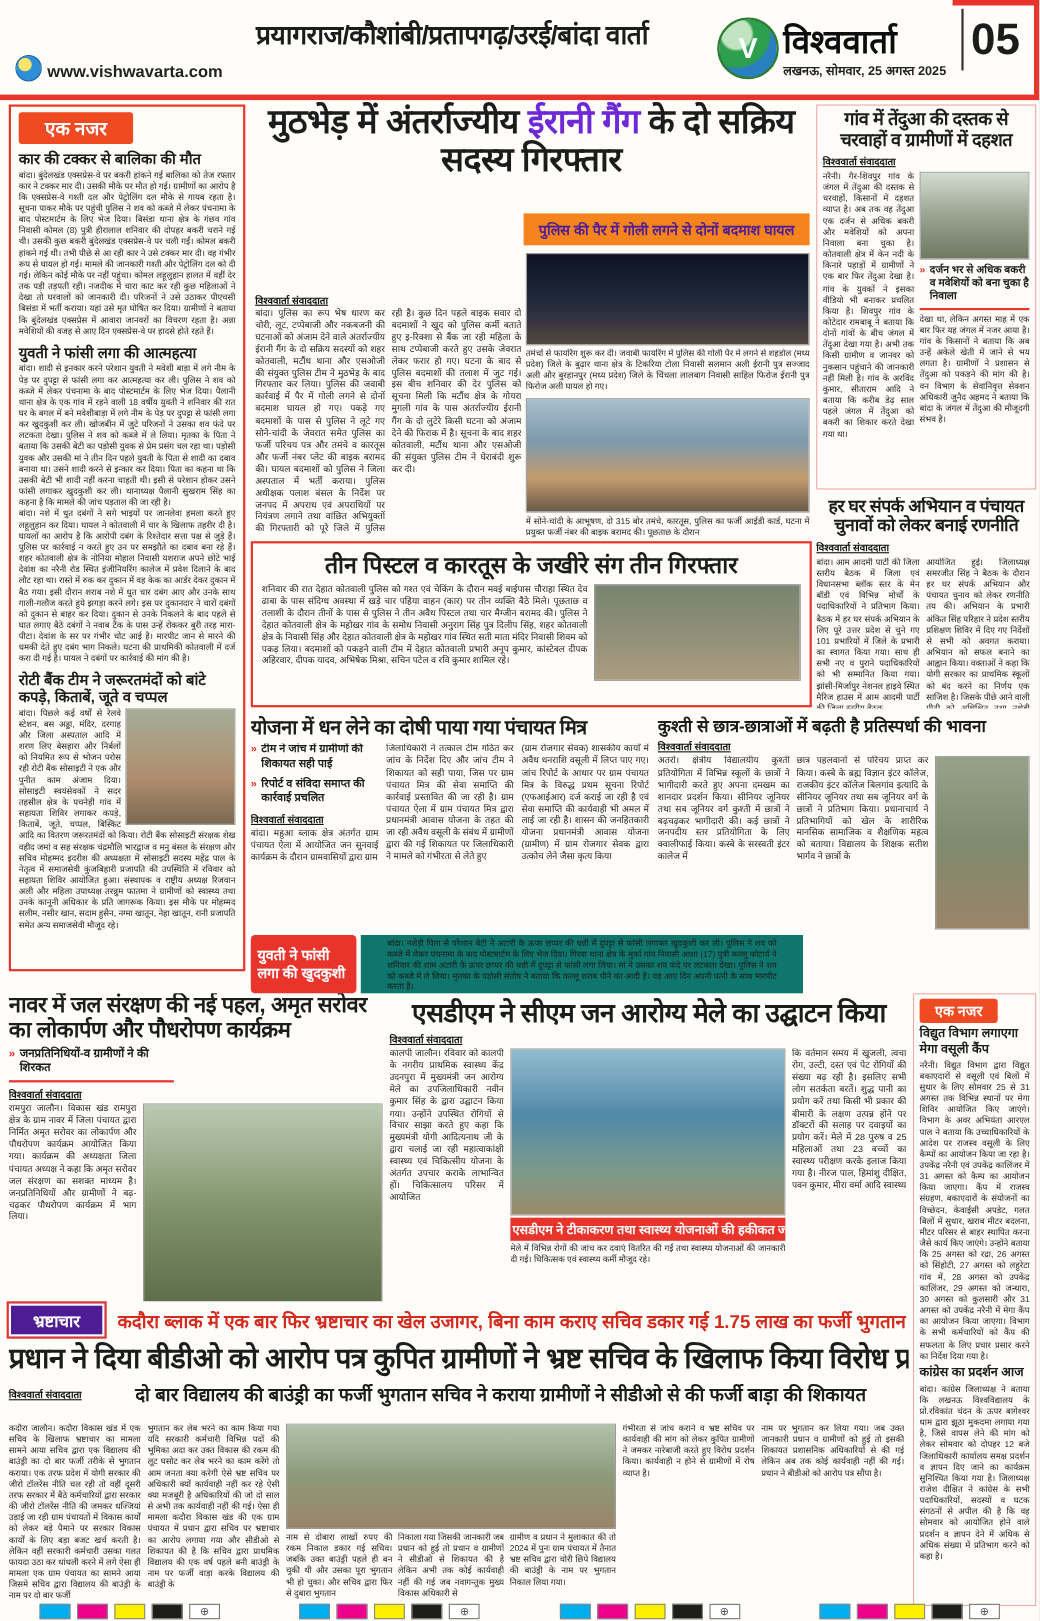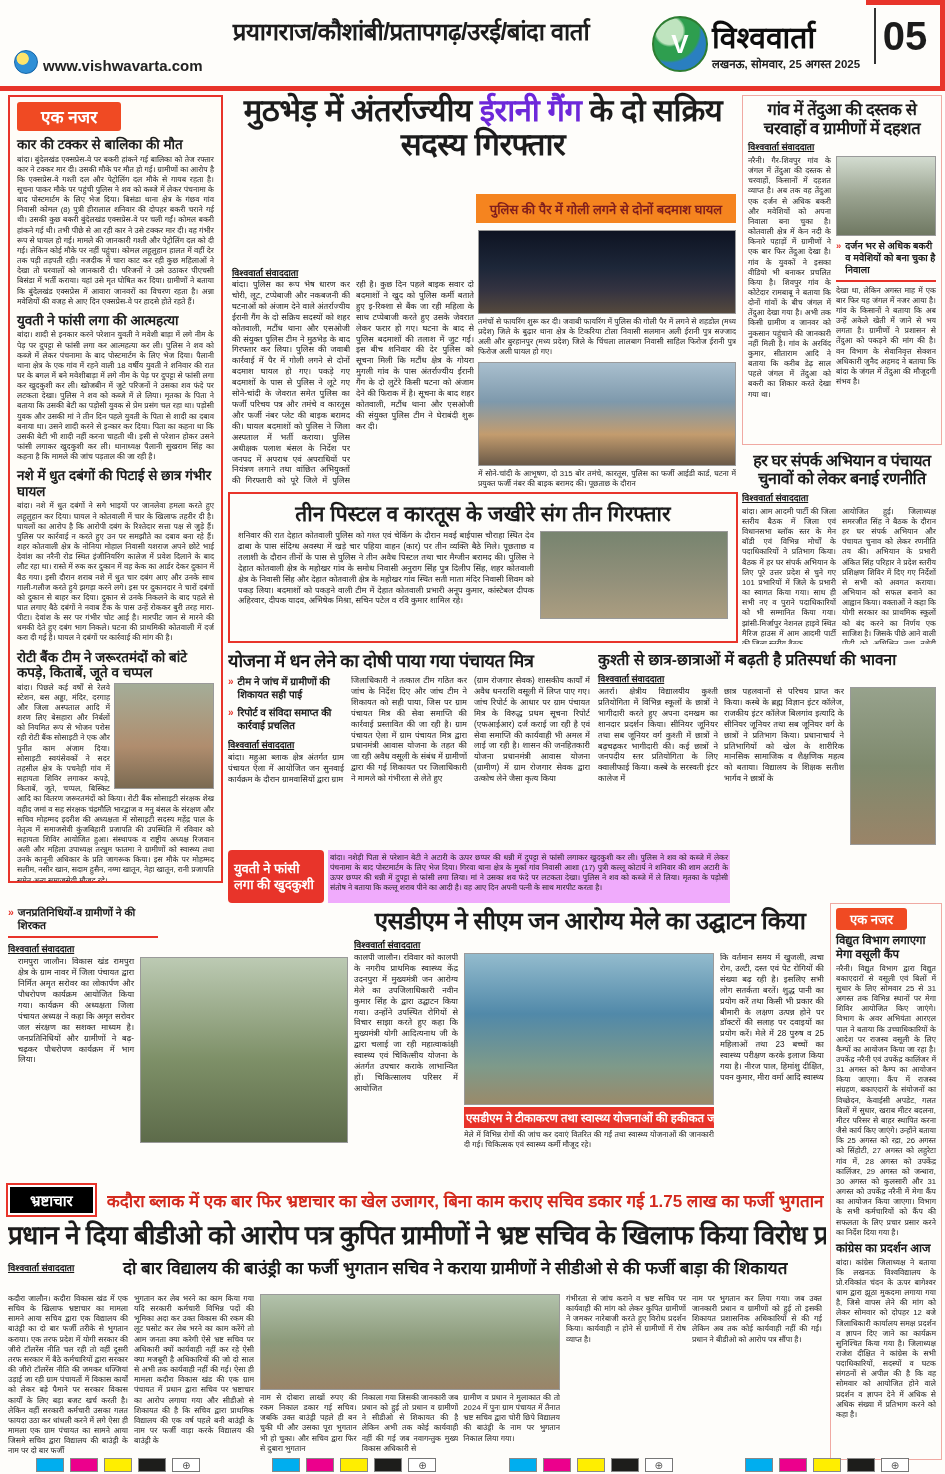--- a/index.html
+++ b/index.html
@@ -48,21 +48,21 @@
   .briefs-left{left:8px;top:95px;width:215px;height:788px;border:2px solid #e8342a;padding:5px 7px;box-sizing:border-box;background:#fffdf8;}
   .brief-head{font-size:13.5px;font-weight:bold;line-height:1.15;margin:6px 0 2px;}
   .brief-photo{float:right;width:100px;height:106px;margin:0 0 3px 4px;}
 
   
   .lead{left:228px;top:94px;width:510px;height:394px;}
   .lead-headline{left:0;top:0;width:100%;text-align:center;font-size:31px;font-weight:bold;line-height:1.1;letter-spacing:-0.5px;}
   .hl-red{color:#6d28d9;}
   .lead-bullets{left:4px;top:100px;width:236px;}
   .lead-bullets .bullet{font-size:12px;margin-bottom:9px;}
-  .lead-banner{left:248px;top:100px;width:260px;height:29px;background:#f5841f;color:#7f1d1d;font-weight:bold;font-size:13px;display:flex;align-items:center;justify-content:center;}
+  .lead-banner{left:248px;top:100px;width:260px;height:29px;background:#f5841f;color:#4c1d95;font-weight:bold;font-size:13px;display:flex;align-items:center;justify-content:center;}
   .lead-byline{left:4px;top:170px;}
   .lead-col1{left:4px;top:186px;width:118px;height:206px;}
   .lead-col2{left:128px;top:186px;width:118px;height:206px;}
   .lead-media{left:250px;top:136px;width:258px;}
   .lead-media .snip{margin:3px 0;height:42px;overflow:hidden;}
   .lead-media .snip2{margin-top:3px;height:22px;overflow:hidden;}
 
   
   .pistol{left:228px;top:492px;width:510px;height:151px;border:2px solid #e8342a;padding:5px 8px;box-sizing:border-box;}
   .pistol-head{text-align:center;font-size:21px;font-weight:bold;margin:0 0 4px;white-space:nowrap;overflow:hidden;}
@@ -78,62 +78,62 @@
   
   .wrest{left:598px;top:648px;width:342px;height:198px;}
   .wrest-head{font-size:15.5px;font-weight:bold;white-space:nowrap;overflow:hidden;margin-bottom:2px;}
   .wrest-row{display:flex;gap:6px;height:160px;overflow:hidden;}
   .wrest-row .c{width:120px;}
   .wrest-photo{width:86px;height:158px;}
 
   
   .suicide{left:228px;top:850px;width:502px;height:53px;display:flex;gap:4px;}
   .suicide-title{width:96px;background:#e8342a;color:#fff;font-size:13px;font-weight:bold;line-height:1.2;border-radius:4px;display:flex;align-items:center;text-align:left;padding:2px 6px;box-sizing:border-box;}
-  .suicide-body{flex:1;background:#f0abfc;font-size:7.6px;line-height:1.3;text-align:justify;padding:3px 2px;box-sizing:border-box;overflow:hidden;}
+  .suicide-body{flex:1;background:#0f766e;font-size:7.6px;line-height:1.3;text-align:justify;padding:3px 24px;box-sizing:border-box;overflow:hidden;}
 
   
   .leo{left:742px;top:95px;width:200px;height:350px;border:1.5px solid #f0a9a2;padding:4px 5px;box-sizing:border-box;}
   .leo-head{font-size:16.5px;font-weight:bold;text-align:center;line-height:1.15;letter-spacing:-0.4px;}
   .leo-row{display:flex;gap:5px;margin-top:3px;height:268px;overflow:hidden;}
   .leo-left{width:84px;}
   .leo-right{width:100px;}
   .leo-photo{width:100px;height:80px;}
   .leo .bullet{font-size:9.5px;margin-top:4px;}
 
   
   .aap{left:742px;top:452px;width:200px;height:192px;}
   .aap-head{font-size:16px;font-weight:bold;text-align:center;line-height:1.15;letter-spacing:-0.4px;}
   .aap-row{display:flex;gap:6px;margin-top:3px;height:146px;overflow:hidden;}
   .aap-row .c{width:94px;}
 
   
   .sarovar{left:8px;top:903px;width:340px;height:280px;}
   .sarovar-head{font-size:20px;font-weight:bold;line-height:1.15;letter-spacing:-0.4px;}
   .sarovar .bullet{font-size:10.5px;width:150px;margin-top:3px;}
-  .sarovar-row{display:flex;gap:6px;margin-top:2px;height:188px;overflow:hidden;margin-left:10px;}
+  .sarovar-row{display:flex;gap:6px;margin-top:2px;height:188px;overflow:hidden;}
   .sarovar-col{width:116px;}
   .sarovar-photo{flex:1;height:186px;}
 
   
   .sdm{left:354px;top:903px;width:472px;height:280px;}
   .sdm-head{font-size:24px;font-weight:bold;text-align:center;white-space:nowrap;overflow:hidden;letter-spacing:-0.5px;}
   .sdm-row{display:flex;gap:6px;margin-top:2px;height:232px;overflow:hidden;}
   .sdm-row .c{width:104px;}
   .sdm-mid{width:250px;}
   .sdm-photo{width:250px;height:152px;}
   .sdm-banner{background:#e8342a;color:#fff;font-size:11.5px;font-weight:bold;text-align:center;padding:3px 2px;margin-top:2px;white-space:nowrap;overflow:hidden;}
   .sdm-under{margin-top:2px;height:52px;overflow:hidden;}
 
   
   .briefs-right{left:830px;top:903px;width:112px;height:557px;border:1.5px solid #f0a9a2;padding:4px 5px;box-sizing:border-box;}
   .rb-head{font-size:11.5px;font-weight:bold;line-height:1.2;margin:4px 0 2px;}
 
   
   .corr-band{left:8px;top:1186px;width:818px;height:28px;display:flex;align-items:center;gap:12px;}
-  .corr-badge{background:#000000;color:#fff;font-size:15px;font-weight:bold;padding:3px 20px;border:2px solid #fff;box-shadow:0 0 0 2px #e8342a;}
+  .corr-badge{background:#4c1d95;color:#fff;font-size:15px;font-weight:bold;padding:3px 20px;border:2px solid #fff;box-shadow:0 0 0 2px #e8342a;}
   .corr-text{color:#d42b1e;font-weight:bold;font-size:17px;white-space:nowrap;overflow:hidden;}
   .pradhan-head{left:8px;top:1216px;width:818px;font-size:26px;font-weight:bold;text-align:center;white-space:nowrap;overflow:hidden;letter-spacing:-0.5px;}
   .pradhan-sub{left:8px;top:1254px;width:818px;height:26px;display:flex;align-items:center;gap:10px;}
   .pradhan-sub .sub-center{flex:1;text-align:center;font-size:17px;font-weight:bold;white-space:nowrap;overflow:hidden;}
   .pradhan-body{left:8px;top:1294px;width:818px;height:172px;display:flex;gap:6px;overflow:hidden;}
   .pb-c1{width:120px;}.pb-c2{width:120px;}.pb-mid{width:300px;}.pb-c3{width:120px;}.pb-c4{width:130px;}
   .protest-photo{width:300px;height:96px;}
   .pb-minis{display:flex;gap:5px;margin-top:3px;height:70px;overflow:hidden;}
   .pb-minis .m{flex:1;}
 
@@ -165,21 +165,20 @@
 
   <div class="abs briefs-left clip">
     <span class="tab tab-big">एक नजर</span>
 
     <div class="brief-head">कार की टक्कर से बालिका की मौत</div>
     <div class="body-s">बांदा। बुंदेलखंड एक्सप्रेस-वे पर बकरी हांकने गई बालिका को तेज रफ्तार कार ने टक्कर मार दी। उसकी मौके पर मौत हो गई। ग्रामीणों का आरोप है कि एक्सप्रेस-वे गश्ती दल और पेट्रोलिंग दल मौके से गायब रहता है। सूचना पाकर मौके पर पहुंची पुलिस ने शव को कब्जे में लेकर पंचनामा के बाद पोस्टमार्टम के लिए भेज दिया। बिसंडा थाना क्षेत्र के गंछव गांव निवासी कोमल (8) पुत्री हीरालाल शनिवार की दोपहर बकरी चराने गई थी। उसकी कुछ बकरी बुंदेलखंड एक्सप्रेस-वे पर चली गईं। कोमल बकरी हांकने गई थी। तभी पीछे से आ रही कार ने उसे टक्कर मार दी। वह गंभीर रूप से घायल हो गई। मामले की जानकारी गश्ती और पेट्रोलिंग दल को दी गई। लेकिन कोई मौके पर नहीं पहुंचा। कोमल लहूलुहान हालत में वहीं देर तक पड़ी तड़पती रही। नजदीक में चारा काट कर रही कुछ महिलाओं ने देखा तो घरवालों को जानकारी दी। परिजनों ने उसे उठाकर पीएचसी बिसंडा में भर्ती कराया। यहां उसे मृत घोषित कर दिया। ग्रामीणों ने बताया कि बुंदेलखंड एक्सप्रेस में आवारा जानवरों का विचरण रहता है। अन्ना मवेशियों की वजह से आए दिन एक्सप्रेस-वे पर हादसे होते रहते हैं।</div>
 
     <div class="brief-head">युवती ने फांसी लगा की आत्महत्या</div>
     <div class="body-s">बांदा। शादी से इनकार करने परेशान युवती ने मवेशी बाड़ा में लगे नीम के पेड़ पर दुपट्टा से फांसी लगा कर आत्महत्या कर ली। पुलिस ने शव को कब्जे में लेकर पंचनामा के बाद पोस्टमार्टम के लिए भेज दिया। पैलानी थाना क्षेत्र के एक गांव में रहने वाली 18 वर्षीय युवती ने शनिवार की रात घर के बगल में बने मवेशीबाड़ा में लगे नीम के पेड़ पर दुपट्टा से फांसी लगा कर खुदकुशी कर ली। खोजबीन में जुटे परिजनों ने उसका शव फंदे पर लटकता देखा। पुलिस ने शव को कब्जे में ले लिया। मृतका के पिता ने बताया कि उसकी बेटी का पड़ोसी युवक से प्रेम प्रसंग चल रहा था। पड़ोसी युवक और उसकी मां ने तीन दिन पहले युवती के पिता से शादी का दबाव बनाया था। उसने शादी करने से इन्कार कर दिया। पिता का कहना था कि उसकी बेटी भी शादी नहीं करना चाहती थी। इसी से परेशान होकर उसने फांसी लगाकर खुदकुशी कर ली। थानाध्यक्ष पैलानी सुखराम सिंह का कहना है कि मामले की जांच पड़ताल की जा रही है।</div>
 
-    <div class="brief-head">नशे में धुत दबंगों की पिटाई से छात्र गंभीर घायल</div>
     <div class="body-s">बांदा। नशे में धुत दबंगों ने सगे भाइयों पर जानलेवा हमला करते हुए लहूलुहान कर दिया। घायल ने कोतवाली में चार के खिलाफ तहरीर दी है। घायलों का आरोप है कि आरोपी दबंग के रिश्तेदार सत्ता पक्ष से जुड़े हैं। पुलिस पर कार्रवाई न करते हुए उन पर समझौते का दबाव बना रहे हैं। शहर कोतवाली क्षेत्र के नोनिया मोहाल निवासी यशराज अपने छोटे भाई देवांश का नरैनी रोड स्थित इंजीनियरिंग कालेज में प्रवेश दिलाने के बाद लौट रहा था। रास्ते में रुक कर दुकान में वह केक का आर्डर देकर दुकान में बैठ गया। इसी दौरान शराब नशे में धुत चार दबंग आए और उनके साथ गाली-गलौज करते हुये झगड़ा करने लगे। इस पर दुकानदार ने चारों दबंगों को दुकान से बाहर कर दिया। दुकान से उनके निकलने के बाद पहले से घात लगाए बैठे दबंगों ने नवाब टैंक के पास उन्हें रोककर बुरी तरह मारा-पीटा। देवांश के सर पर गंभीर चोट आई है। मारपीट जान से मारने की धमकी देते हुए दबंग भाग निकले। घटना की प्राथमिकी कोतवाली में दर्ज करा दी गई है। घायल ने दबंगों पर कार्रवाई की मांग की है।</div>
 
     <div class="brief-head">रोटी बैंक टीम ने जरूरतमंदों को बांटे कपड़े, किताबें, जूते व चप्पल</div>
     <div>
       <div class="ph ph-roti brief-photo"></div>
       <div class="body-s">बांदा। पिछले कई वर्षों से रेलवे स्टेशन, बस अड्डा, मंदिर, दरगाह और जिला अस्पताल आदि में शरण लिए बेसहारा और निर्बलों को नियमित रूप से भोजन परोस रही रोटी बैंक सोसाइटी ने एक और पुनीत काम अंजाम दिया। सोसाइटी स्वयंसेवकों ने सदर तहसील क्षेत्र के पचनेही गांव में सहायता शिविर लगाकर कपड़े, किताबें, जूते, चप्पल, बिस्किट आदि का वितरण जरूरतमंदों को किया। रोटी बैंक सोसाइटी संरक्षक शेख वहीद जमां व सह संरक्षक चंद्रमौलि भारद्वाज व मनु बंसल के संरक्षण और सचिव मोहम्मद इदरीश की अध्यक्षता में सोसाइटी सदस्य महेंद्र पाल के नेतृत्व में समाजसेवी कुंजबिहारी प्रजापति की उपस्थिति में रविवार को सहायता शिविर आयोजित हुआ। संस्थापक व राष्ट्रीय अध्यक्ष रिजवान अली और महिला उपाध्यक्ष तरन्नुम फातमा ने ग्रामीणों को स्वास्थ्य तथा उनके कानूनी अधिकार के प्रति जागरूक किया। इस मौके पर मोहम्मद सलीम, नसीर खान, सदाम हुसैन, नग्मा खातून, नेहा खातून, रानी प्रजापति समेत अन्य समाजसेवी मौजूद रहे।</div>
     </div>
   </div>
 
   <div class="abs lead">
@@ -252,20 +251,21 @@
   <div class="abs aap clip">
     <div class="aap-head">हर घर संपर्क अभियान व पंचायत चुनावों को लेकर बनाई रणनीति</div>
     <div class="byline">विश्ववार्ता संवाददाता</div>
     <div class="aap-row">
       <div class="c body-s">बांदा। आम आदमी पार्टी की जिला स्तरीय बैठक में जिला एवं विधानसभा ब्लॉक स्तर के मेन बॉडी एवं विभिन्न मोर्चों के पदाधिकारियों ने प्रतिभाग किया। बैठक में हर घर संपर्क अभियान के लिए पूरे उत्तर प्रदेश से चुने गए 101 प्रभारियों में जिले के प्रभारी का स्वागत किया गया। साथ ही सभी नए व पुराने पदाधिकारियों को भी सम्मानित किया गया। झांसी-मिर्जापुर नेशनल हाइवे स्थित मैरिज हाउस में आम आदमी पार्टी की जिला स्तरीय बैठक</div>
       <div class="c body-s">आयोजित हुई। जिलाध्यक्ष समरजीत सिंह ने बैठक के दौरान हर घर संपर्क अभियान और पंचायत चुनाव को लेकर रणनीति तय की। अभियान के प्रभारी अंकित सिंह परिहार ने प्रदेश स्तरीय प्रशिक्षण शिविर में दिए गए निर्देशों से सभी को अवगत कराया। अभियान को सफल बनाने का आह्वान किया। वक्ताओं ने कहा कि योगी सरकार का प्राथमिक स्कूलों को बंद करने का निर्णय एक साजिश है। जिसके पीछे आने वाली पीढ़ी को अशिक्षित तथा नशेड़ी बनाने का मंसूबा नजर आता है।</div>
     </div>
   </div>
 
   <div class="abs sarovar clip">
+    <div class="sarovar-head">नावर में जल संरक्षण की नई पहल, अमृत सरोवर का लोकार्पण और पौधरोपण कार्यक्रम</div>
     <div class="bullet">जनप्रतिनिधियों-व ग्रामीणों ने की शिरकत</div>
     <div class="red-div" style="width:150px;"></div>
     <div class="byline">विश्ववार्ता संवाददाता</div>
     <div class="sarovar-row">
       <div class="sarovar-col body-t">रामपुरा जालौन। विकास खंड रामपुरा क्षेत्र के ग्राम नावर में जिला पंचायत द्वारा निर्मित अमृत सरोवर का लोकार्पण और पौधरोपण कार्यक्रम आयोजित किया गया। कार्यक्रम की अध्यक्षता जिला पंचायत अध्यक्ष ने कहा कि अमृत सरोवर जल संरक्षण का सशक्त माध्यम है। जनप्रतिनिधियों और ग्रामीणों ने बढ़-चढ़कर पौधरोपण कार्यक्रम में भाग लिया।</div>
       <div class="ph ph-trees sarovar-photo"></div>
     </div>
   </div>
 
   <div class="abs sdm clip">

